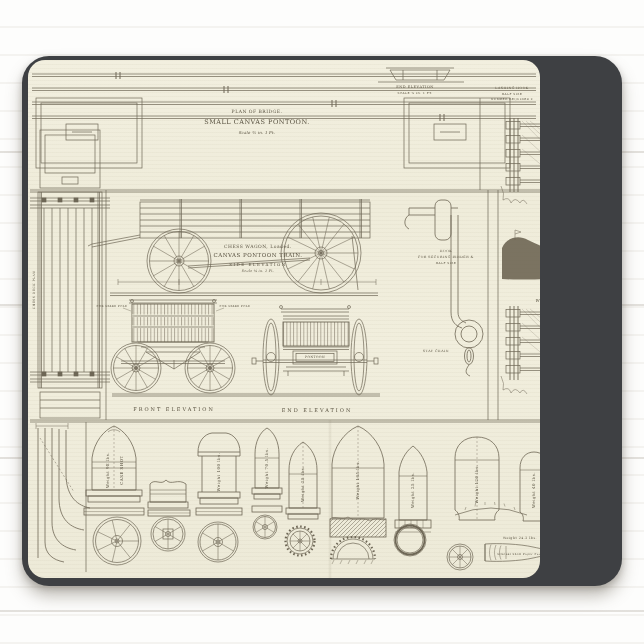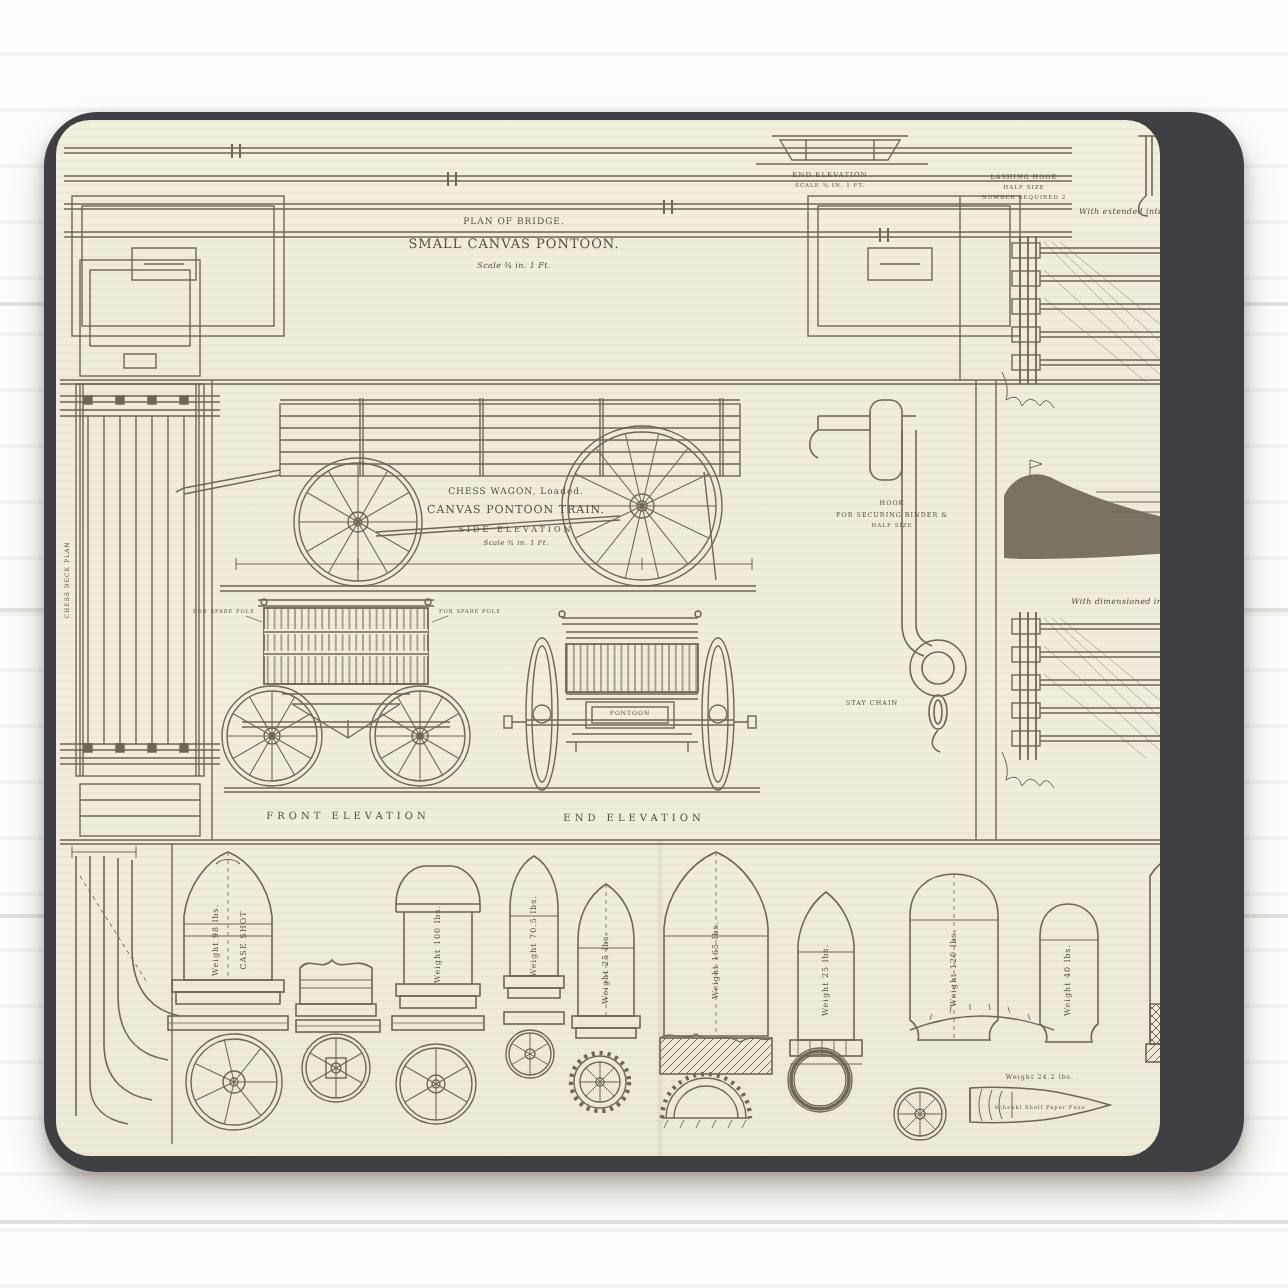--- a/index.html
+++ b/index.html
@@ -12,21 +12,21 @@
     font-family:"DejaVu Serif", serif;
   }
   .pad{
     position:absolute;left:22px;top:56px;width:600px;height:530px;
     background:#3e4043;border-radius:27px;
     box-shadow:0 10px 16px rgba(120,112,100,.45), 0 3px 6px rgba(60,55,50,.25);
   }
   .paper{
     position:absolute;left:6px;top:4px;width:512px;height:518px;
     background:linear-gradient(180deg,#f2efdf 0%,#efecda 28%,#f1eedd 55%,#edead8 100%);
-    border-radius:17px;overflow:hidden;padding-left:40px;
+    border-radius:17px;overflow:hidden;
   }
   .paper::before{ 
     content:"";position:absolute;inset:0;
     background:repeating-linear-gradient(180deg, rgba(140,128,100,.05) 0 1px, transparent 1px 4px);
     pointer-events:none;
   }
   .crease-v{position:absolute;left:300px;top:360px;width:4px;height:158px;
     background:linear-gradient(90deg,transparent,rgba(120,110,88,.12),transparent);}
   .art{position:absolute;left:0;top:0;}
   .lb{

